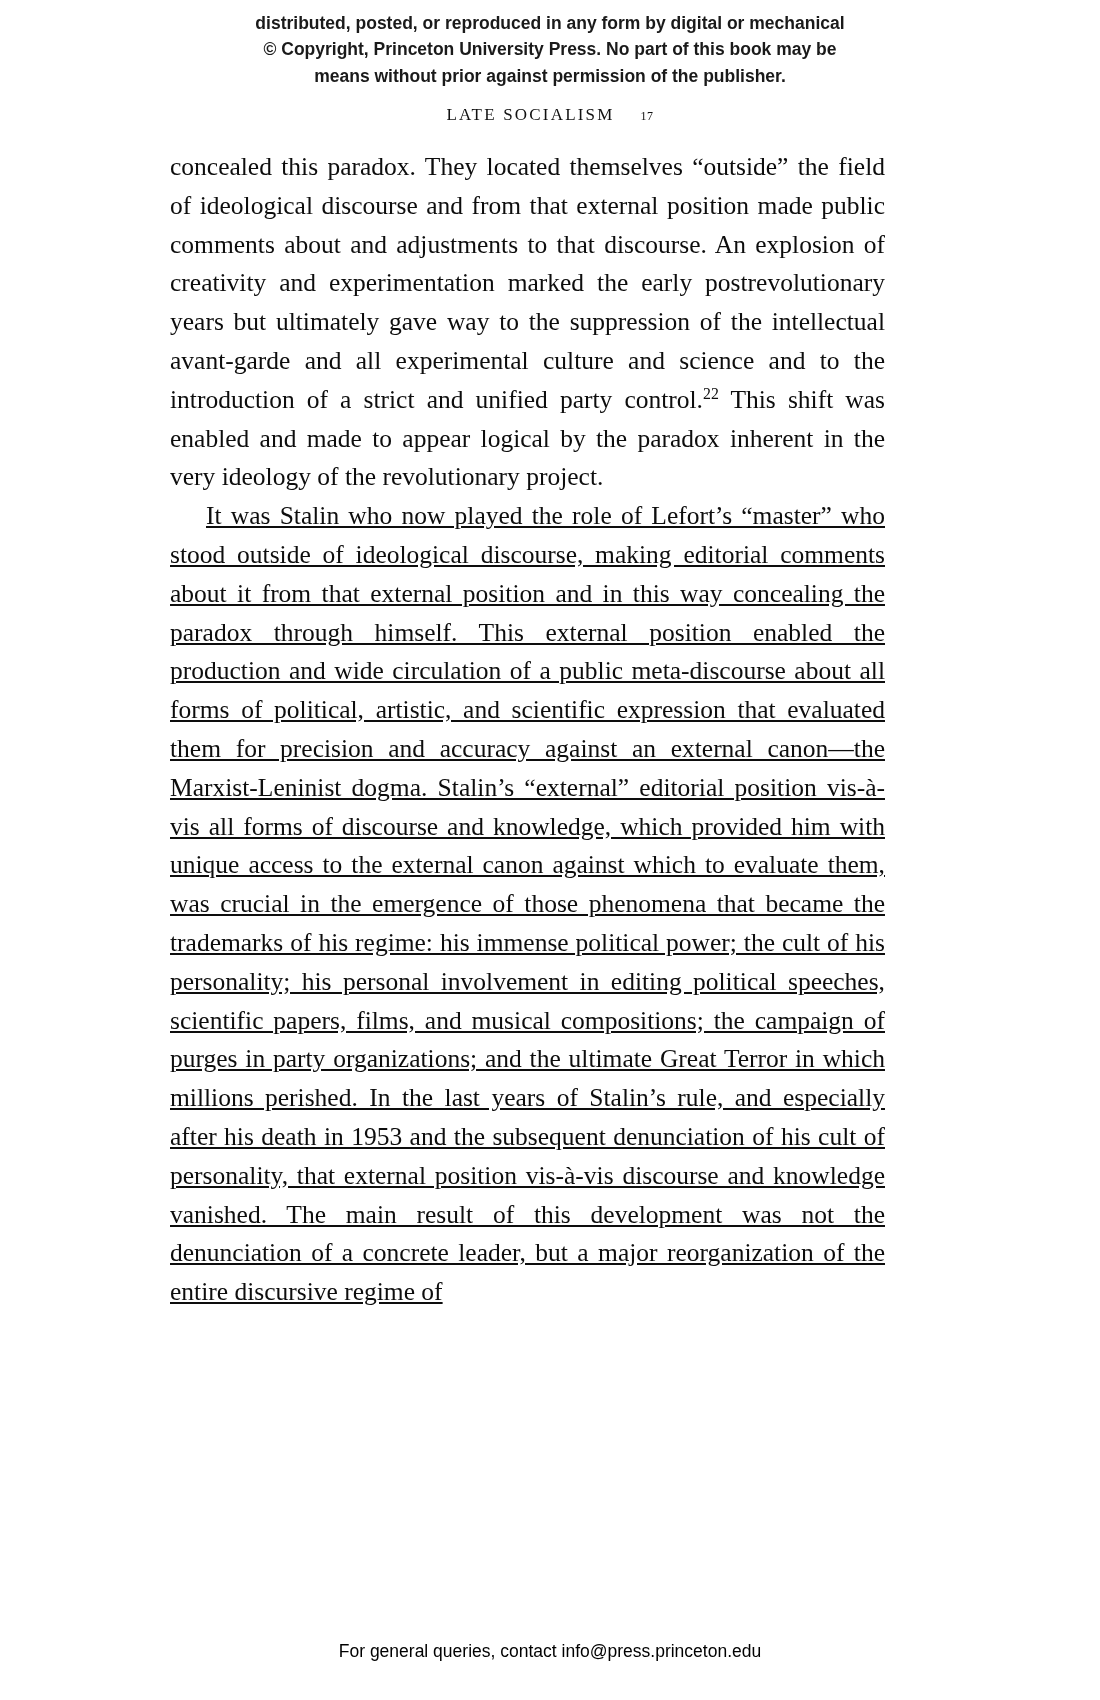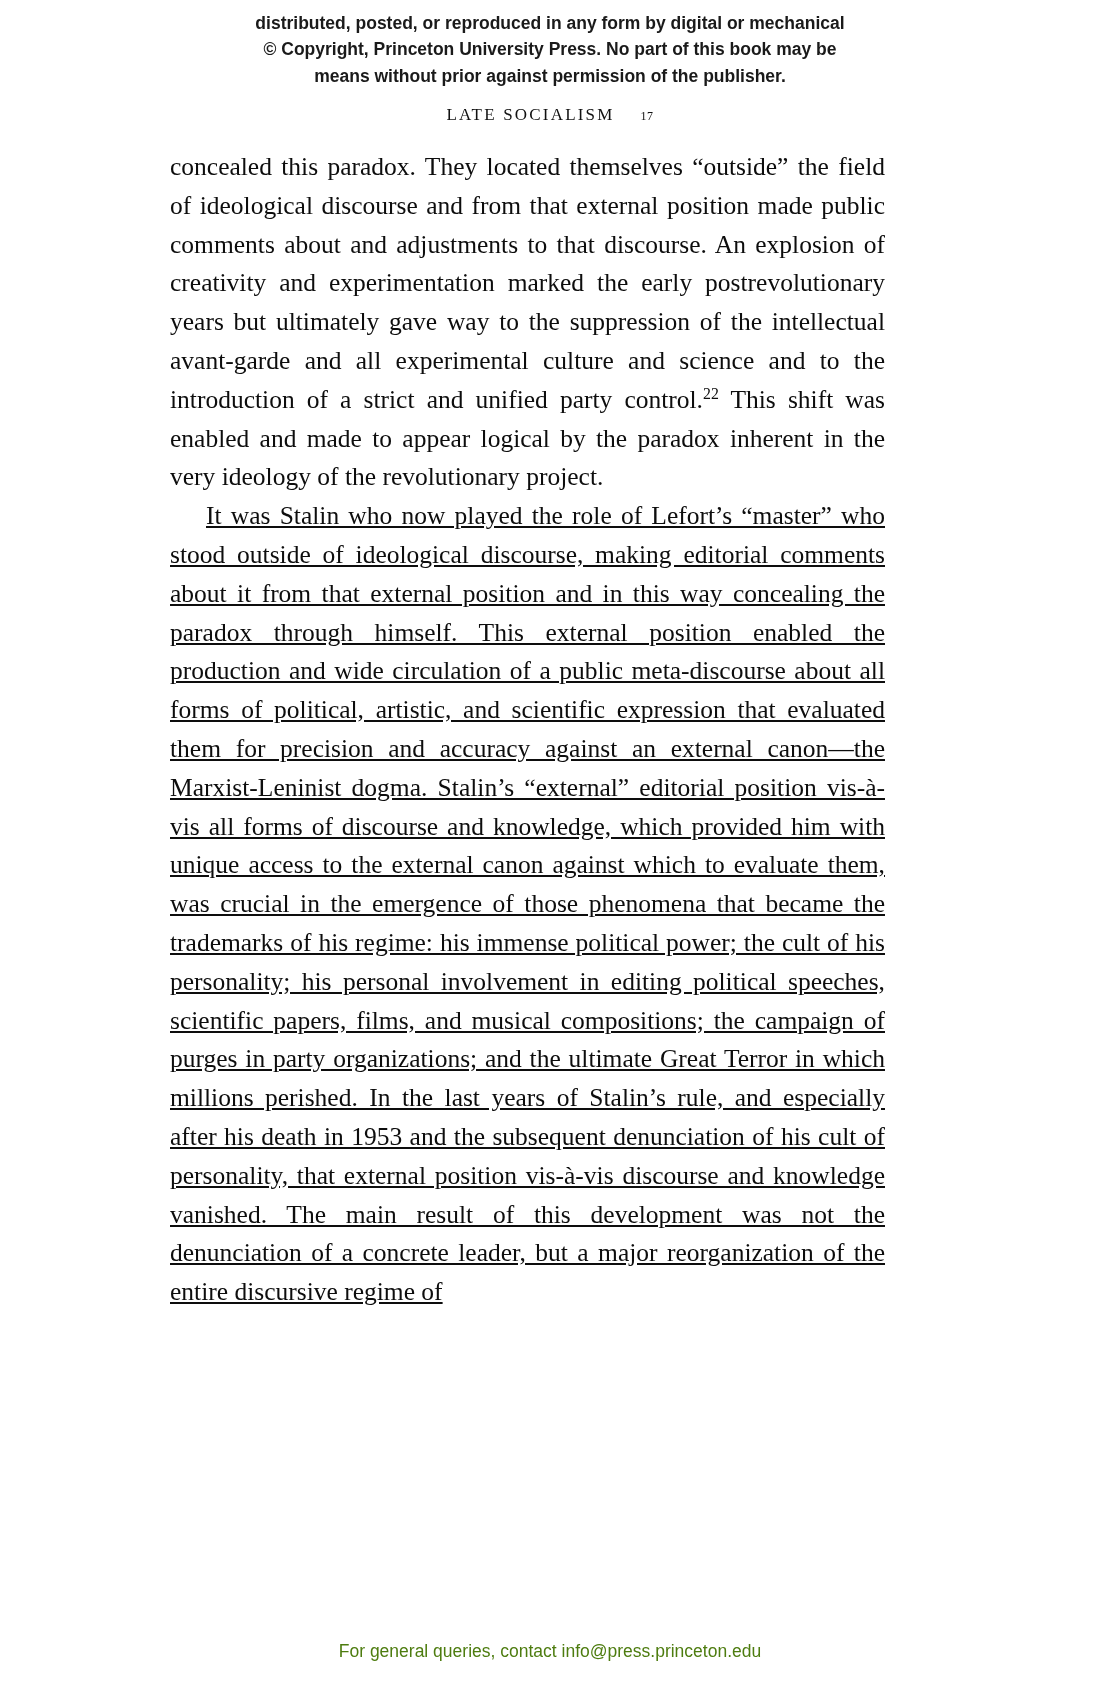--- a/index.html
+++ b/index.html
@@ -78,21 +78,21 @@
     line-height: 0;
   }
   .footer-note {
     position: absolute;
     bottom: 38px;
     left: 0;
     width: 1100px;
     text-align: center;
     font-family: "Liberation Sans", sans-serif;
     font-size: 17.5px;
-    color: #4d7c0f;
+    color: #000000;
     font-weight: 500;
   }
 </style>
 </head>
 <body>
 
 <div class="page">
 
   <div class="copyright-notice">
     <span class="line">distributed, posted, or reproduced in any form by digital or mechanical</span>

